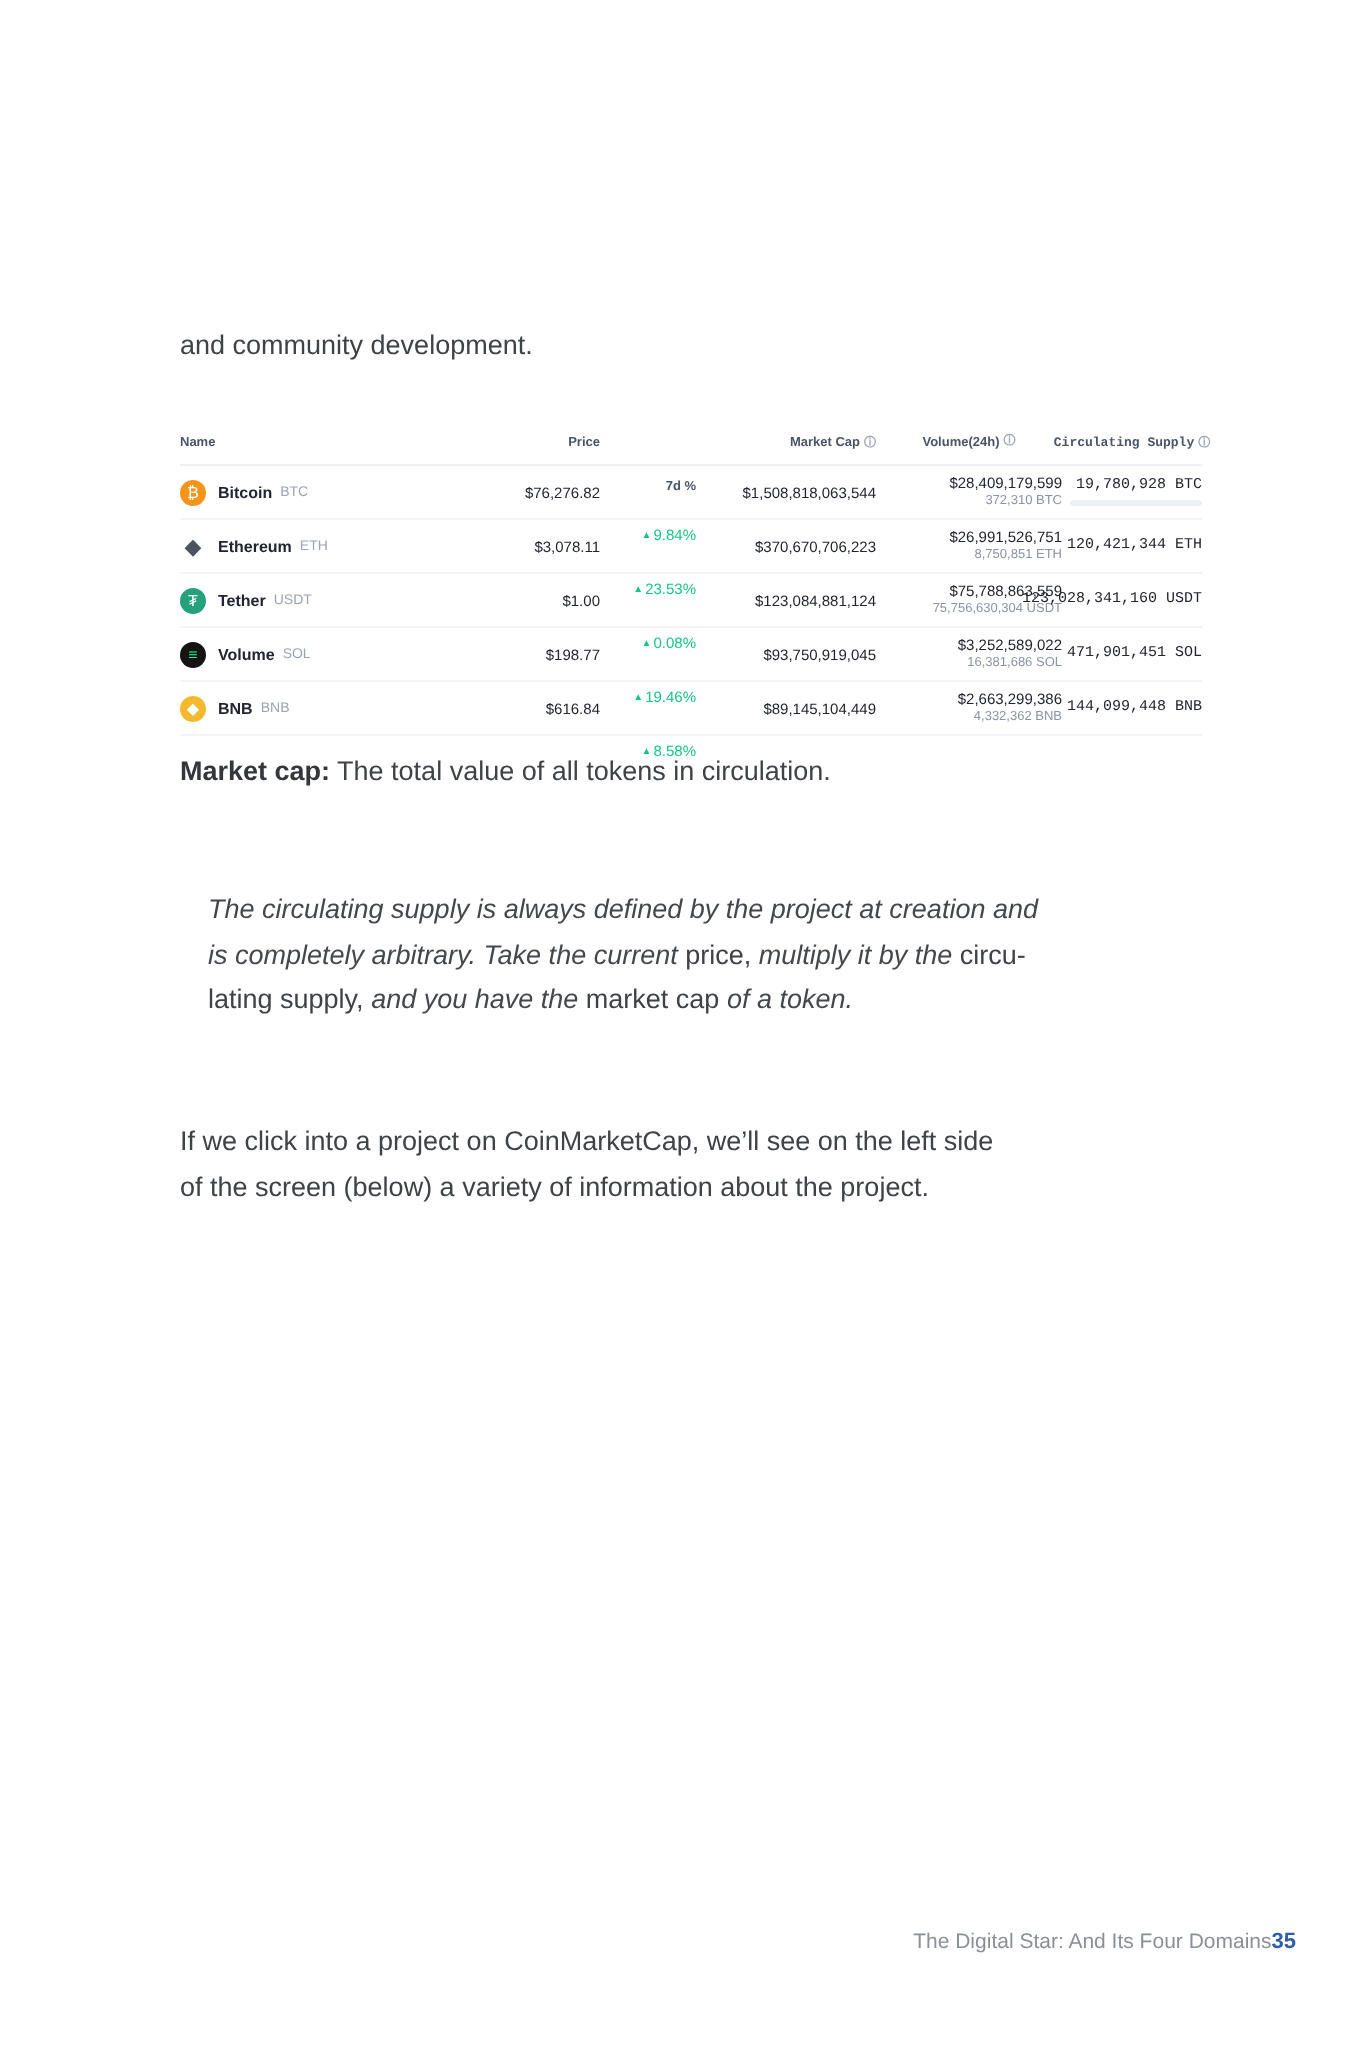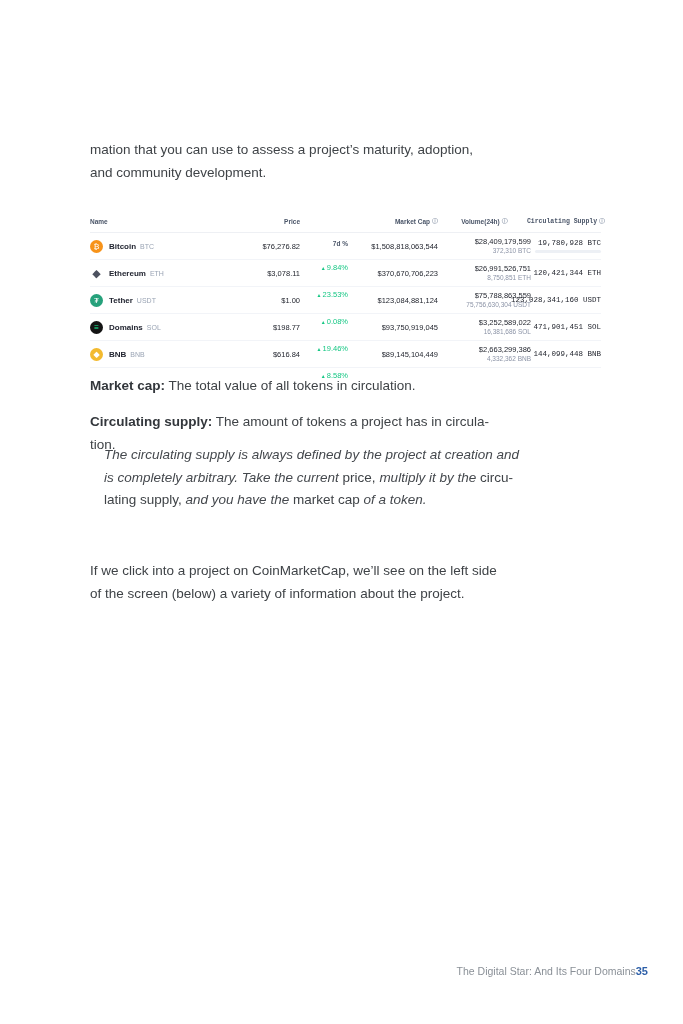--- a/index.html
+++ b/index.html
@@ -44,21 +44,21 @@
   .footer{position:absolute;top:965px;right:35px;display:flex;align-items:baseline;}
   .footer-title{font-size:10.5px;color:#8a9097;}
   .footer-num{font-size:11px;font-weight:bold;color:#2d5fa8;margin-left:0;}
 </style>
 </head>
 <body>
 
 <div class="page">
 
   <div class="para p-intro">
-    <span>mation that you can use to assess a project’s maturity, adoption,</span><br>
+    <br>
     <span>and community development.</span>
   </div>
 
   <div class="cmc">
     <div class="t-header">
       <div class="c c-name hlbl">
         <span>Name</span>
       </div>
       <div class="c c-price">
         <span>Price</span>
@@ -152,21 +152,21 @@
         <span class="vol-sub">75,756,630,304 USDT</span>
       </div>
       <div class="c c-supply">
         <span class="val">123,028,341,160 USDT</span>
       </div>
     </div>
 
     <div class="t-row">
       <div class="c c-name">
         <span class="coin-icon" style="background:#141414;color:#19fb9b;">≡</span>
-        <span class="coin-name">Domains</span>
+        <span class="coin-name">Volume</span>
         <span class="coin-ticker">SOL</span>
       </div>
       <div class="c c-price">
           <span class="val">$198.77</span>
         </div>
       <div class="c c-change">
         <span class="arrow">▲</span>
         <span class="chg">19.46%</span>
       </div>
       <div class="c c-mcap">
@@ -204,24 +204,20 @@
       <div class="c c-supply">
         <span class="val">144,099,448 BNB</span>
       </div>
     </div>
   </div>
 
   <div class="para p-marketcap">
     <span class="b">Market cap:</span><span> The total value of all tokens in circulation.</span>
   </div>
 
-  <div class="para p-circ">
-    <span class="b">Circulating supply:</span><span> The amount of tokens a project has in circula-</span><br>
-    <span>tion.</span>
-  </div>
 
   <div class="para p-italic">
     <span class="it">The circulating supply is always defined by the project at creation and</span><br>
     <span class="it">is completely arbitrary. Take the current </span><span>price, </span><span class="it">multiply it by the </span><span>circu-</span><br>
     <span>lating supply, </span><span class="it">and you have the </span><span>market cap </span><span class="it">of a token.</span>
   </div>
 
   <div class="para p-click">
     <span>If we click into a project on CoinMarketCap, we’ll see on the left side</span><br>
     <span>of the screen (below) a variety of information about the project.</span>

